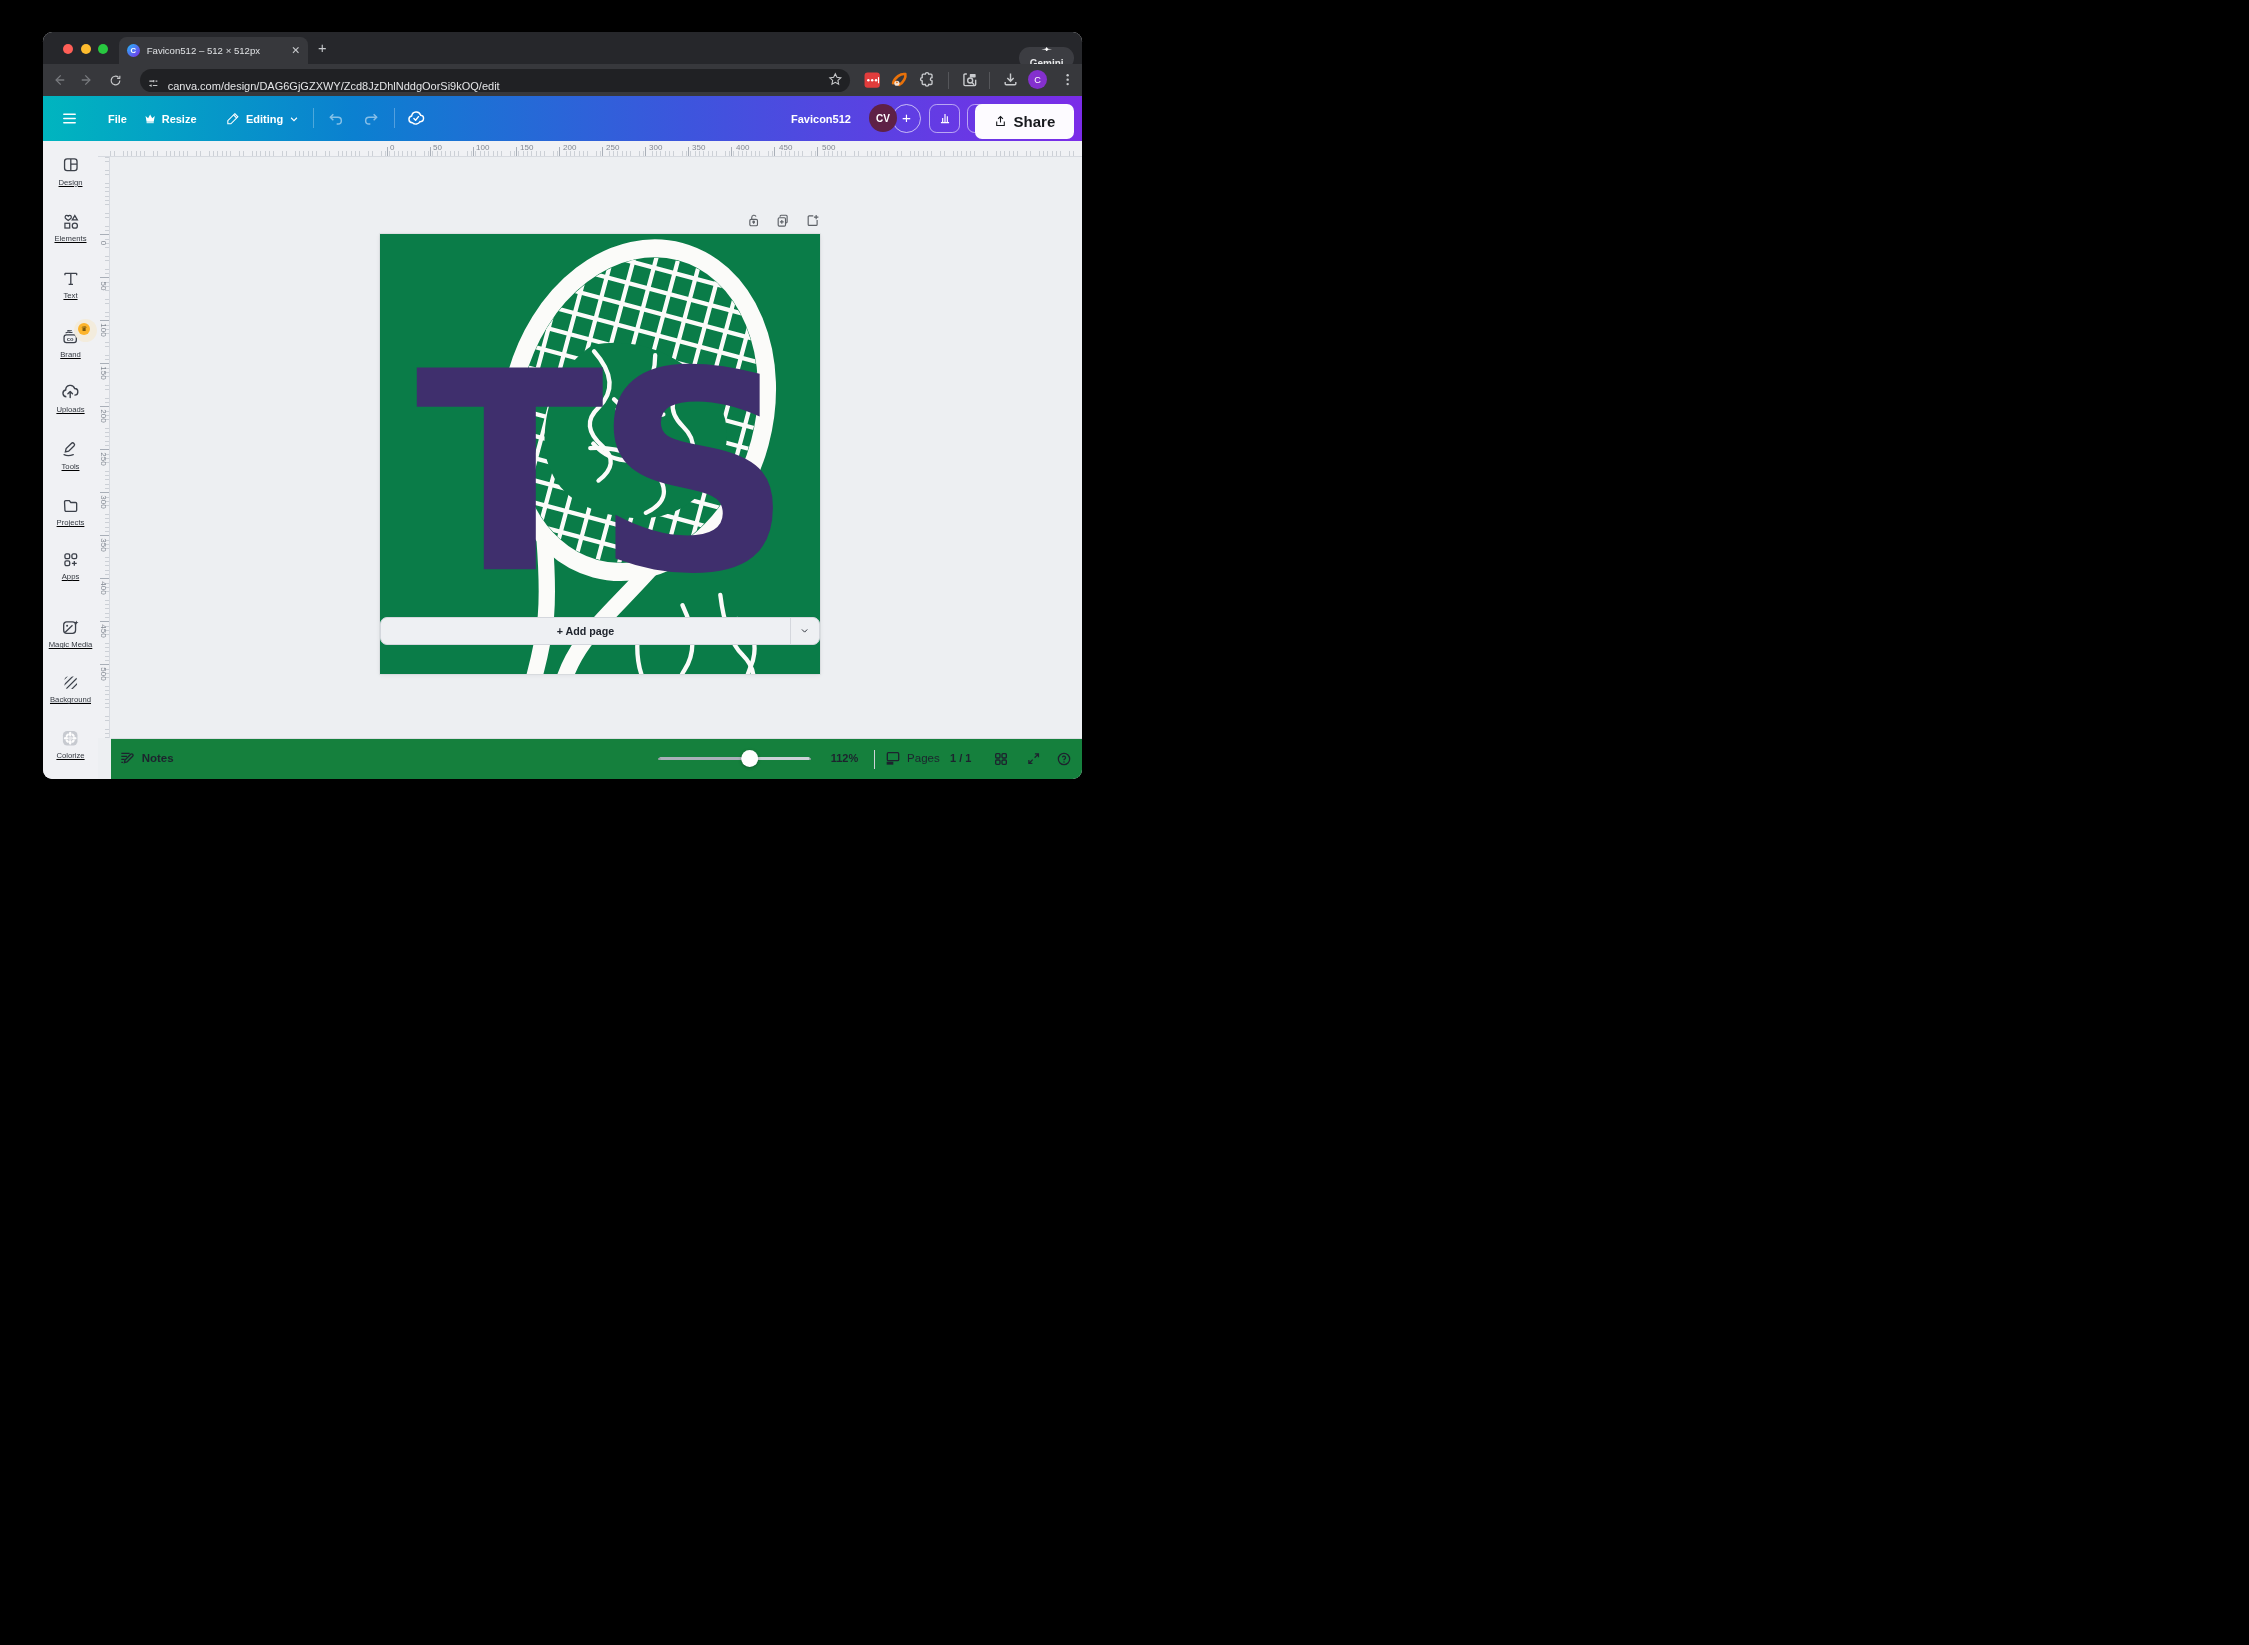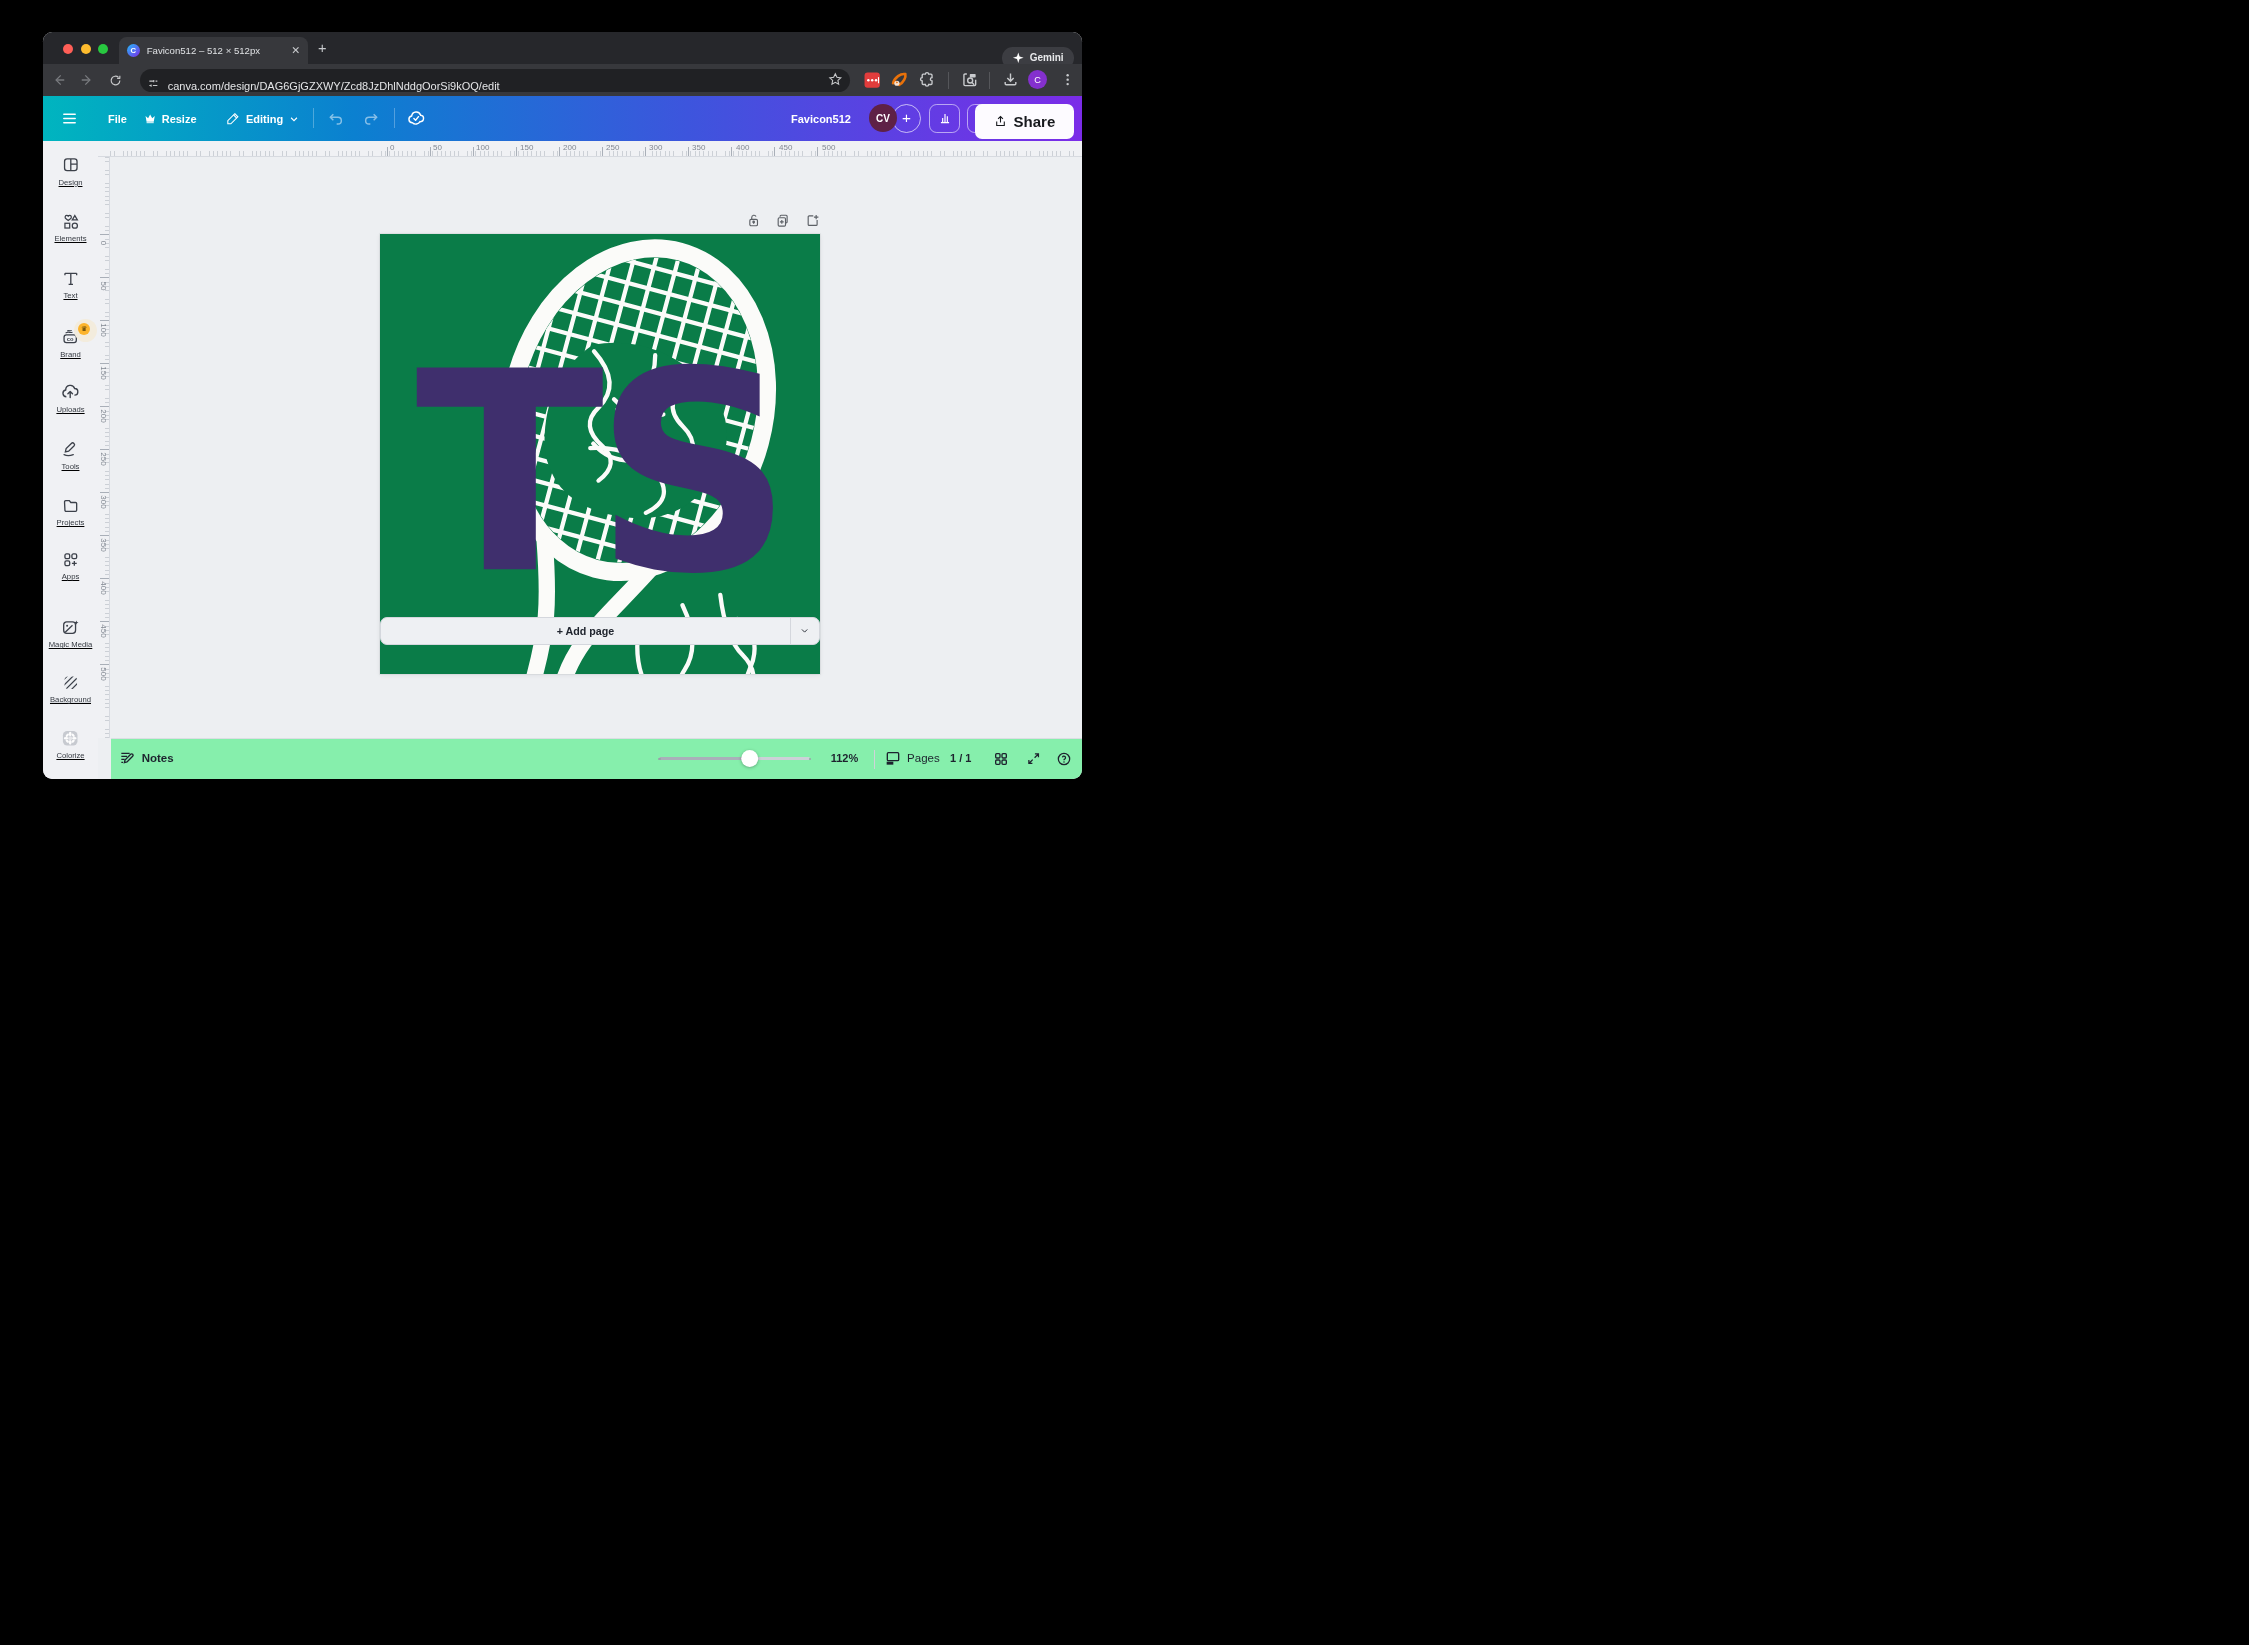--- a/index.html
+++ b/index.html
@@ -8,21 +8,21 @@
   
   .tabstrip{position:relative;height:32px;background:#26272b;}
   .lights{position:absolute;left:20px;top:11.5px;display:flex;gap:7.7px;}
   .light{width:10px;height:10px;border-radius:50%;}
   .light.r{background:#ff5f57}.light.y{background:#febc2e}.light.g{background:#28c840}
   .tab{position:absolute;left:76px;top:5.4px;width:189px;height:27px;background:#37383c;border-radius:7.7px 7.7px 0 0;display:flex;align-items:center;padding:0 7.7px;box-sizing:border-box;}
   .favicon{width:13px;height:13px;border-radius:50%;background:linear-gradient(135deg,#23bcfa,#7d2ae8);color:#fff;font-size:7.7px;font-weight:bold;display:flex;align-items:center;justify-content:center;flex:0 0 auto;}
   .tab-title{color:#dfe1e4;font-size:9.6px;margin-left:7px;white-space:nowrap;overflow:hidden;flex:1;}
   .tab-close{color:#c8cacd;font-size:10.7px;margin-left:6.1px;cursor:default;}
   .newtab{position:absolute;left:275px;top:7.7px;color:#c8cacd;font-size:14.6px;line-height:17px;}
-  .gemini{position:absolute;right:7.7px;top:15px;height:21.5px;padding:0 10.7px;border-radius:10.7px;background:#3c3d42;color:#e9eaec;font-size:10px;font-weight:600;display:flex;align-items:center;gap:6.1px;}
+  .gemini{position:absolute;right:7.7px;top:15px;height:21.5px;padding:0 10.7px;border-radius:10.7px;background:#3c3d42;color:#e9eaec;font-size:10px;font-weight:600;display:flex;align-items:center;gap:6.1px;flex-direction:column;}
   .gem-star{width:10.7px;height:10.7px;background:#fff;clip-path:polygon(50% 0,62% 38%,100% 50%,62% 62%,50% 100%,38% 62%,0 50%,38% 38%);}
   .chrome-toolbar{position:relative;height:32px;background:#37383c;}
   .navbtn{position:absolute;top:6.1px;width:20px;height:20px;display:flex;align-items:center;justify-content:center;}
   .omnibox{position:absolute;left:97px;top:4.6px;width:710px;height:23px;background:#202124;border-radius:11.5px;display:flex;align-items:flex-end;color:#e4e5e7;font-size:11px;}
   .tune{width:17px;height:17px;margin:0 6.1px 0 4.6px;border-radius:50%;display:flex;align-items:center;justify-content:center;}
   .omni-star{position:absolute;right:7px;top:3.8px;}
   .ext{position:absolute;top:7px;}
   .vdiv{position:absolute;top:7.7px;width:0.8px;height:17px;background:#55565a;}
   
   .canva-bar{position:relative;height:45px;background:linear-gradient(90deg,#00b5bf 0%,#0b80d0 30%,#3d55dd 62%,#7b2ce8 100%);}
@@ -51,21 +51,21 @@
   .rl-major{position:absolute;top:77px;right:0;height:433px;width:9.2px;background:repeating-linear-gradient(180deg,#a9afb8 0 0.8px,transparent 0.8px 43px);}
   .rl-label{position:absolute;left:5.4px;font-size:8px;color:#828892;transform:translate(-50%,-50%) rotate(90deg);}
   .workspace{position:absolute;left:68px;top:16px;right:0;bottom:41px;background:#edeff2;border-radius:0 0 0 7.7px;}
   .page-controls{position:absolute;left:635px;top:56px;width:74px;display:flex;justify-content:space-between;}
   .canvas{position:absolute;left:269px;top:77px;width:440px;height:440px;box-shadow:0 0 0 0.8px rgba(20,30,40,.06),0 0.8px 4.6px rgba(20,30,40,.08);}
   .canvas svg{display:block}
   .addpage{position:absolute;left:269px;top:460px;width:440px;height:28px;background:#eef0f3;border:0.8px solid #d4d7dd;border-radius:7px;box-sizing:border-box;display:flex;align-items:stretch;}
   .addpage .apmain{flex:1;display:flex;align-items:center;justify-content:center;font-size:10.7px;font-weight:700;color:#20252e;}
   .addpage .apchev{width:28px;border-left:0.8px solid #d4d7dd;display:flex;align-items:center;justify-content:center;color:#30353d;}
   
-  .statusbar{position:absolute;left:68px;right:0;bottom:0;height:41px;background:#86efac;border-top:0.8px solid #dbdee3;box-sizing:border-box;}
+  .statusbar{position:absolute;left:68px;right:0;bottom:0;height:41px;background:#15803d;border-top:0.8px solid #dbdee3;box-sizing:border-box;}
   .notes{position:absolute;left:7.7px;top:10.7px;display:flex;align-items:center;gap:7px;font-size:11.5px;font-weight:600;color:#1d232e;}
   .slider{position:absolute;left:548px;top:18.4px;width:151px;height:3.1px;border-radius:1.5px;background:linear-gradient(90deg,#a9b0b9 0 60%,#ccd1d7 60%);}
   .slider .dotL,.slider .dotR{position:absolute;top:0.8px;width:2.3px;height:2.3px;border-radius:50%;background:#9aa1aa;}
   .slider .dotL{left:-0.8px}.slider .dotR{right:-0.8px}
   .thumb{position:absolute;left:60%;top:-7.7px;width:17.6px;height:17.6px;border-radius:50%;background:#fff;box-shadow:0 0.8px 3.1px rgba(0,0,0,.3);transform:translateX(-50%);}
   .zoomtxt{position:absolute;left:712px;top:13px;width:43px;font-size:11px;font-weight:600;color:#1d232e;text-align:center;}
   .sb-div{position:absolute;left:763px;top:10.7px;width:0.8px;height:19px;background:#cfd3d9;}
   .pages{position:absolute;left:774px;top:10.7px;display:flex;align-items:center;gap:6.1px;font-size:11.5px;font-weight:400;color:#1d232e;}
   .pgind{position:absolute;left:839px;top:13px;font-size:11px;font-weight:600;color:#1d232e;}
   .sb-ico{position:absolute;top:11.5px;}

